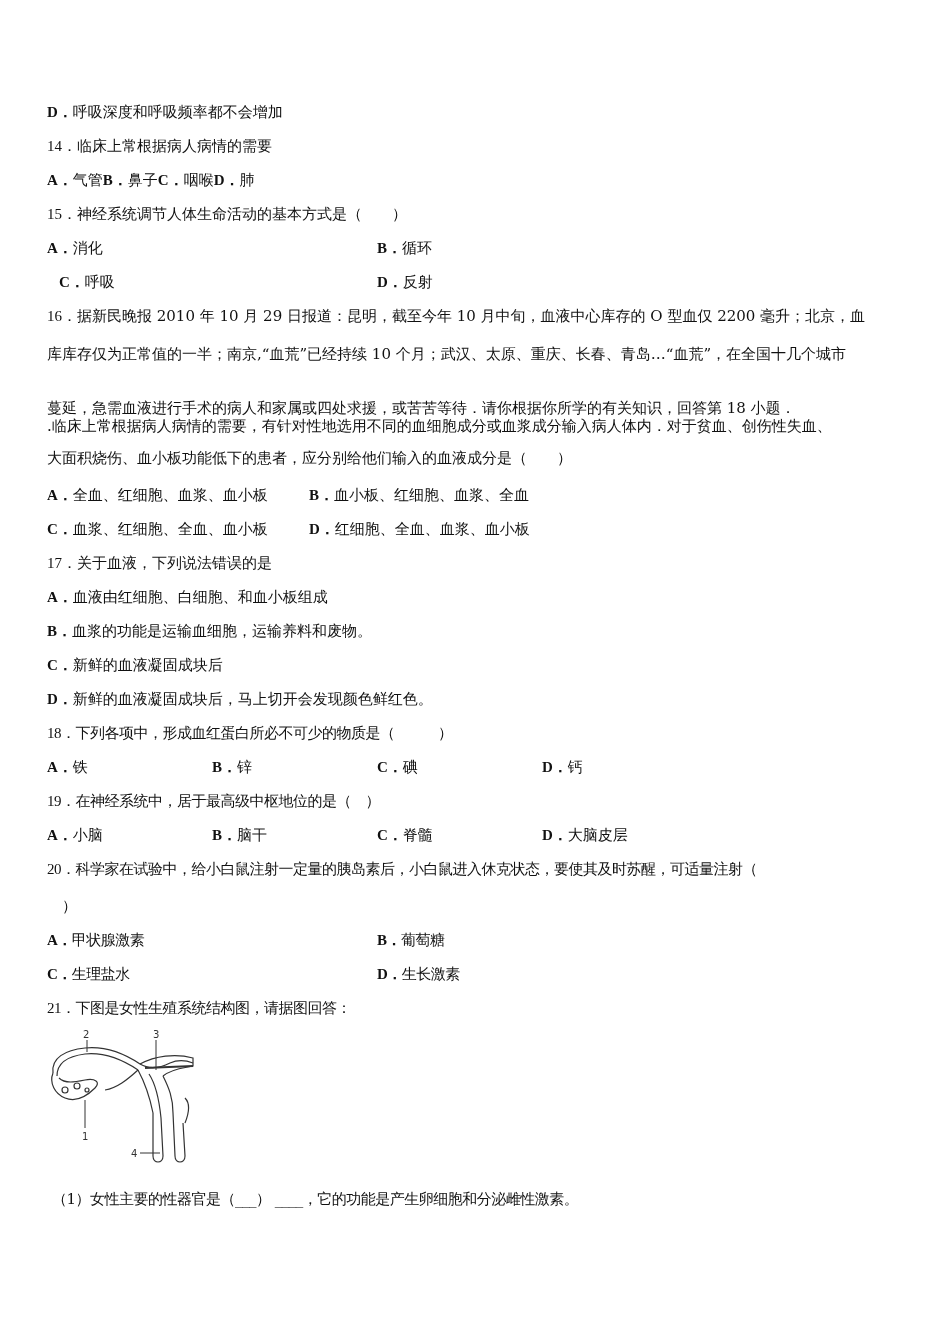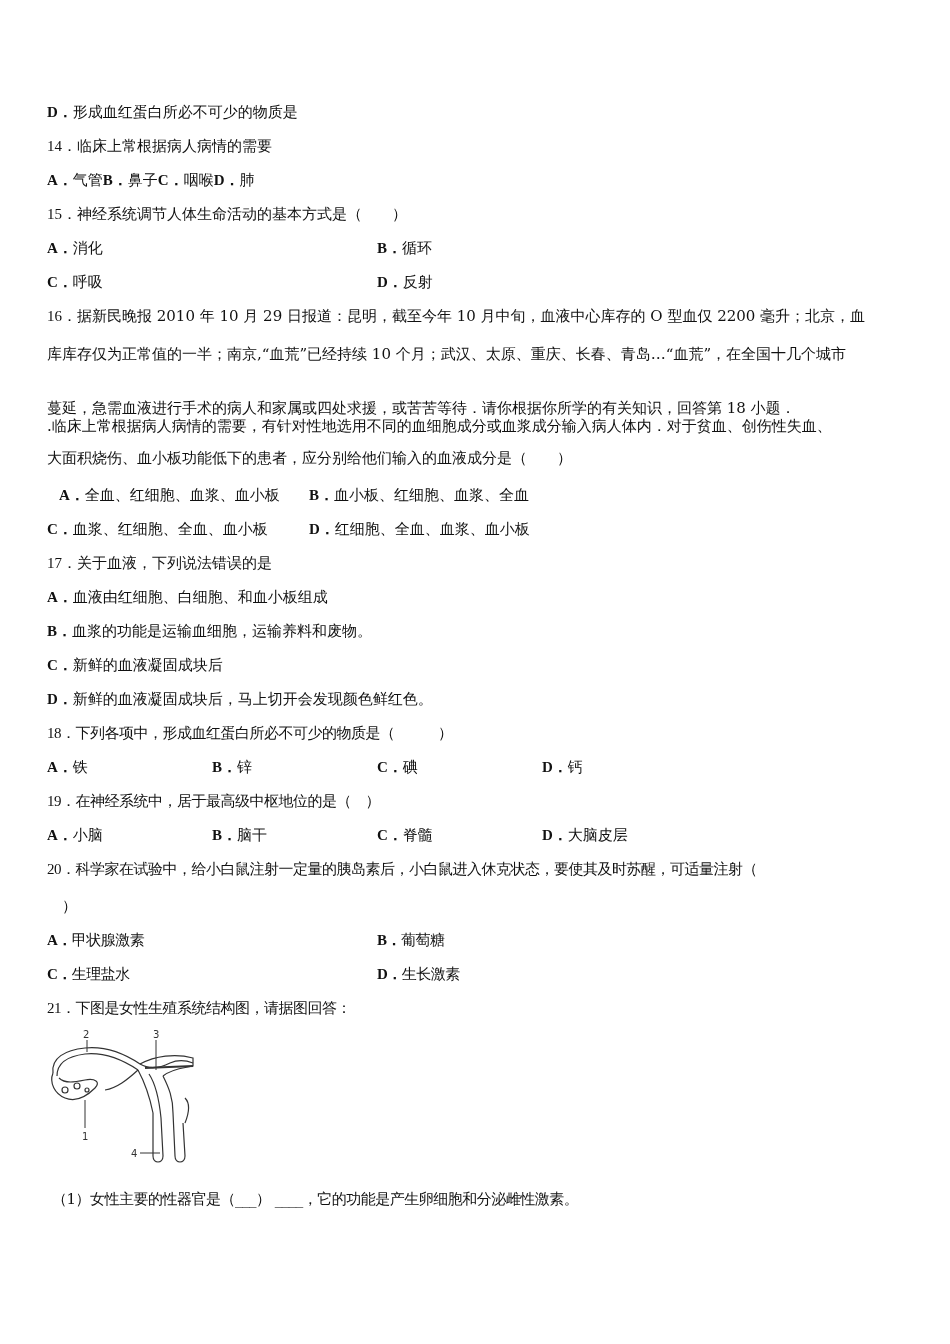--- a/index.html
+++ b/index.html
@@ -15,59 +15,59 @@
   .lbl { font-family: "Liberation Serif", "DejaVu Serif", serif; font-weight: bold; }
   .num { font-family: "Liberation Serif", "DejaVu Serif", serif; }
   .cond { letter-spacing: -0.5px; }
   .opt { position: absolute; white-space: nowrap; }
   #figure { position: absolute; left: 45px; top: 1028px; width: 160px; height: 145px; }
 </style>
 </head>
 <body>
 
 <div class="line" style="top:102px">
-  <span class="lbl">D．</span><span>形成血红蛋白所必不可少的物质是</span>
+  <span class="lbl">D．</span><span>呼吸深度和呼吸频率都不会增加</span>
 </div>
 
 <div class="line" style="top:136px">
   <span class="num">14．</span><span>临床上常根据病人病情的需要</span>
 </div>
 <div class="line" style="top:170px">
   <span class="lbl">A．</span><span>气管</span><span class="lbl">B．</span><span>鼻子</span><span class="lbl">C．</span><span>咽喉</span><span class="lbl">D．</span><span>肺</span>
 </div>
 
 <div class="line" style="top:204px">
   <span class="num">15．</span><span>神经系统调节人体生命活动的基本方式是（　　）</span>
 </div>
 <div class="line" style="top:238px;width:860px">
   <span class="opt" style="left:0"><span class="lbl">A．</span><span>消化</span></span>
   <span class="opt" style="left:330px"><span class="lbl">B．</span><span>循环</span></span>
 </div>
 <div class="line" style="top:272px;width:860px">
-  <span class="opt" style="left:0"><span class="lbl">C．</span><span>呼吸</span></span>
+  <span class="opt" style="left:12px"><span class="lbl">C．</span><span>呼吸</span></span>
   <span class="opt" style="left:330px"><span class="lbl">D．</span><span>反射</span></span>
 </div>
 
 <div class="line" style="top:306px">
   <span class="num">16．</span><span>据新民晚报 2010 年 10 月 29 日报道：昆明，截至今年 10 月中旬，血液中心库存的 O 型血仅 2200 毫升；北京，血</span>
 </div>
 <div class="line" style="top:344px">
   <span>库库存仅为正常值的一半；南京,“血荒”已经持续 10 个月；武汉、太原、重庆、长春、青岛…“血荒”，在全国十几个城市</span>
 </div>
 <div class="line" style="top:398px">
   <span>蔓延，急需血液进行手术的病人和家属或四处求援，或苦苦等待．请你根据你所学的有关知识，回答第 18 小题．</span>
 </div>
 <div class="line" style="top:416px">
   <span>.临床上常根据病人病情的需要，有针对性地选用不同的血细胞成分或血浆成分输入病人体内．对于贫血、创伤性失血、</span>
 </div>
 <div class="line" style="top:448px">
   <span>大面积烧伤、血小板功能低下的患者，应分别给他们输入的血液成分是（　　）</span>
 </div>
 <div class="line" style="top:485px;width:860px">
-  <span class="opt" style="left:12px"><span class="lbl">A．</span><span>全血、红细胞、血浆、血小板</span></span>
+  <span class="opt" style="left:0"><span class="lbl">A．</span><span>全血、红细胞、血浆、血小板</span></span>
   <span class="opt" style="left:262px"><span class="lbl">B．</span><span>血小板、红细胞、血浆、全血</span></span>
 </div>
 <div class="line" style="top:519px;width:860px">
   <span class="opt" style="left:0"><span class="lbl">C．</span><span>血浆、红细胞、全血、血小板</span></span>
   <span class="opt" style="left:262px"><span class="lbl">D．</span><span>红细胞、全血、血浆、血小板</span></span>
 </div>
 
 <div class="line" style="top:553px">
   <span class="num">17．</span><span>关于血液，下列说法错误的是</span>
 </div>

